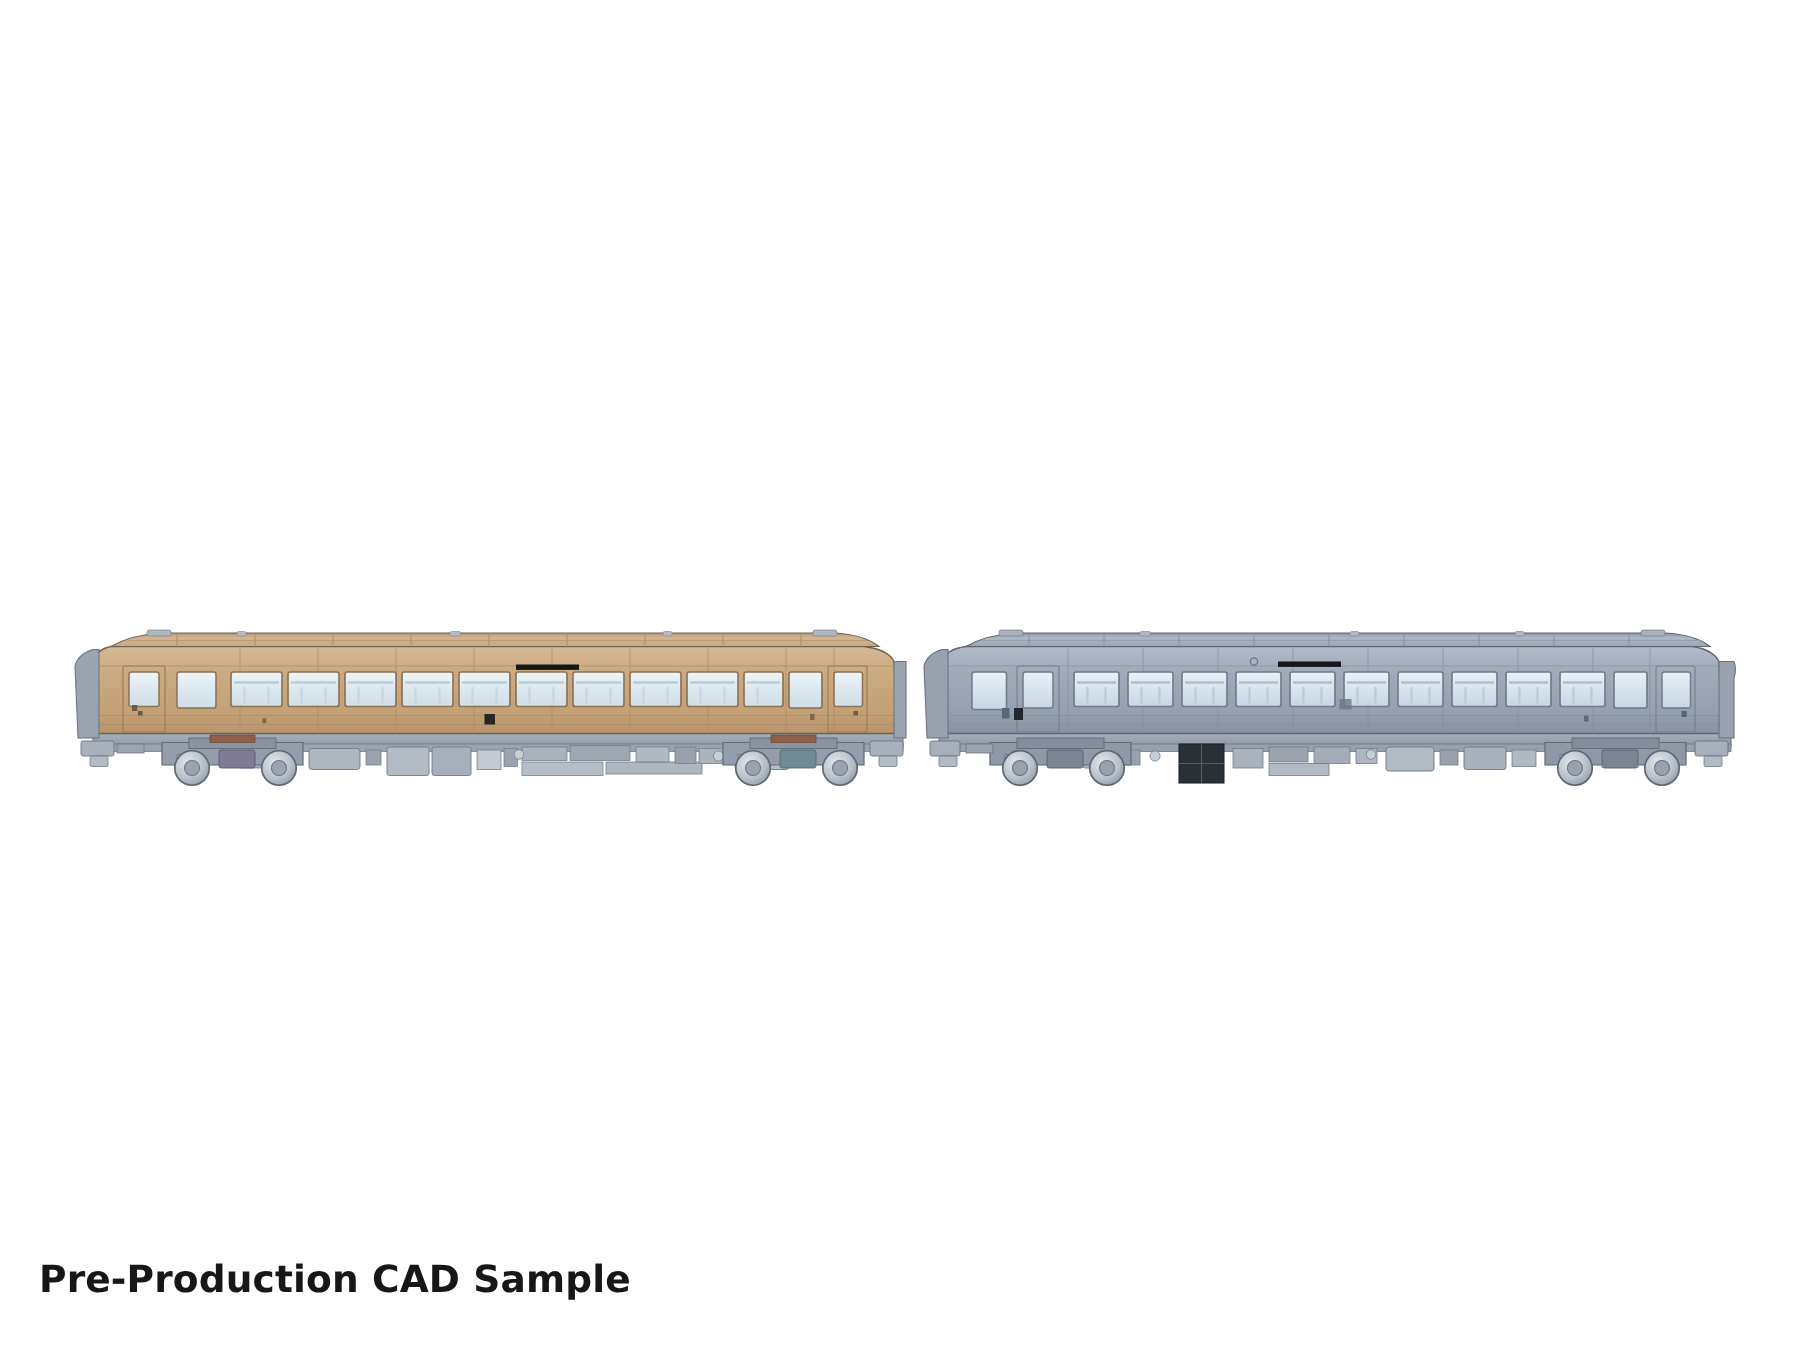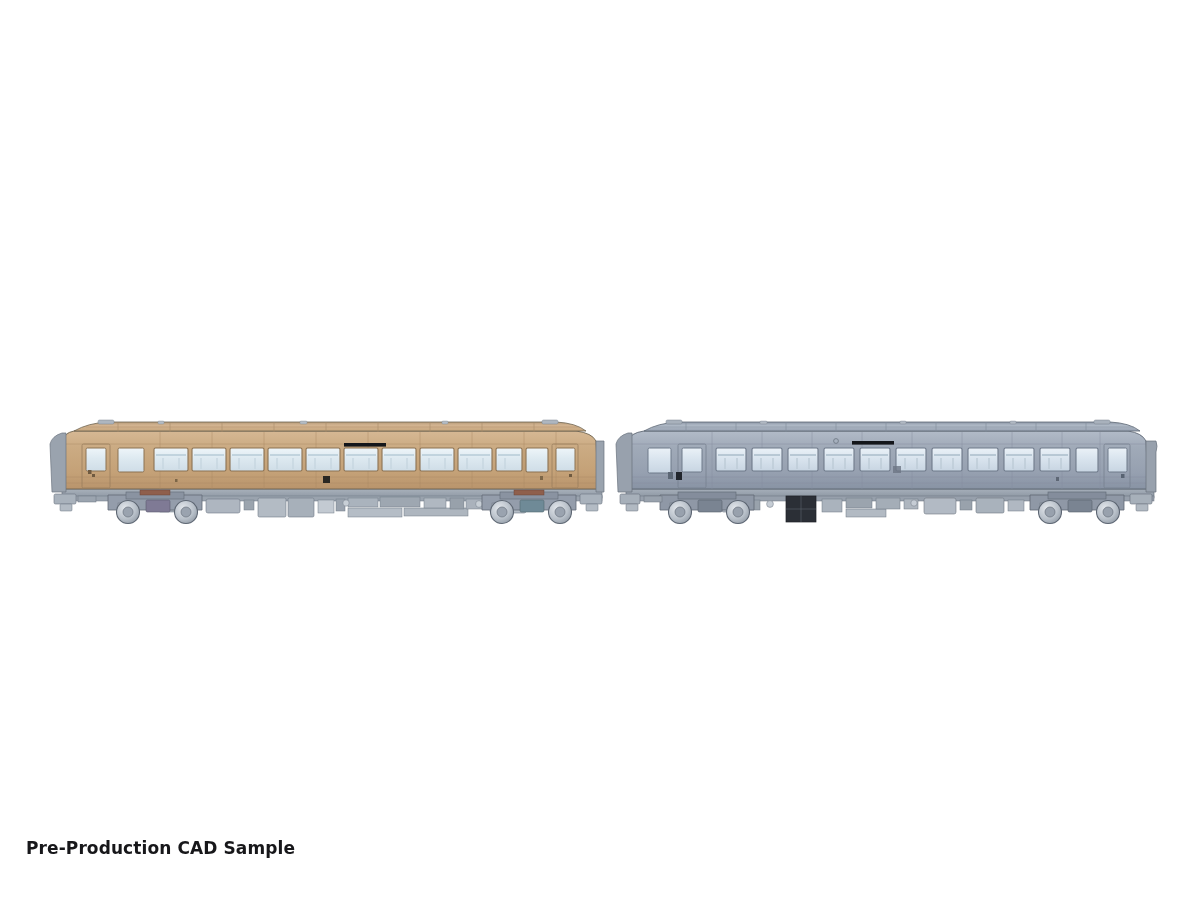--- a/index.html
+++ b/index.html
@@ -20,21 +20,21 @@
     left: 0;
     top: 0;
     width: 1200px;
     height: 900px;
   }
   #caption {
     position: absolute;
     left: 26px;
     top: 838px;
     font-family: "DejaVu Sans", sans-serif;
-    font-size: 17px;
+    font-size: 25px;
     font-weight: 700;
     color: #17171a;
     letter-spacing: 0.1px;
     white-space: nowrap;
   }
   svg { display: block; }
 </style>
 </head>
 <body>
 

